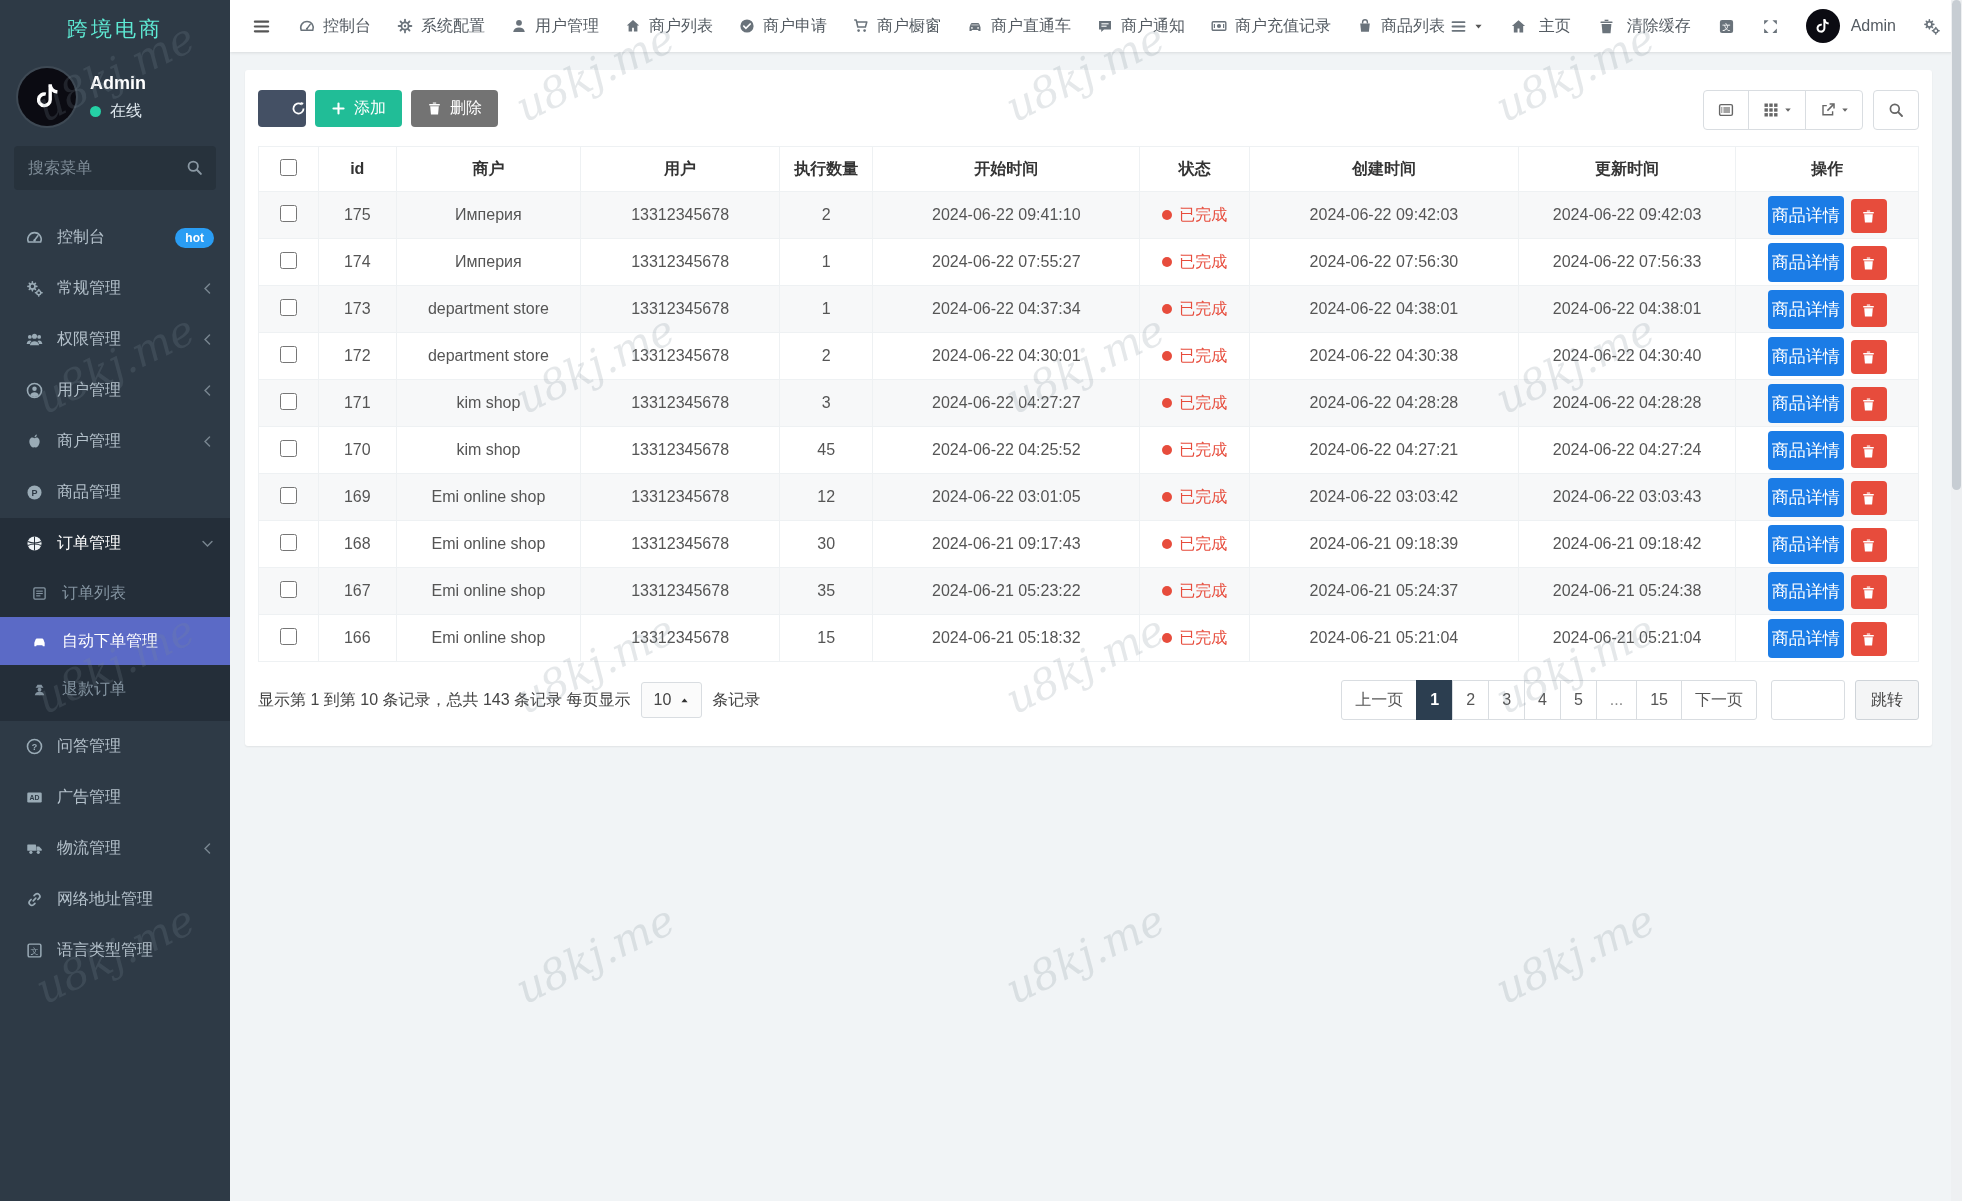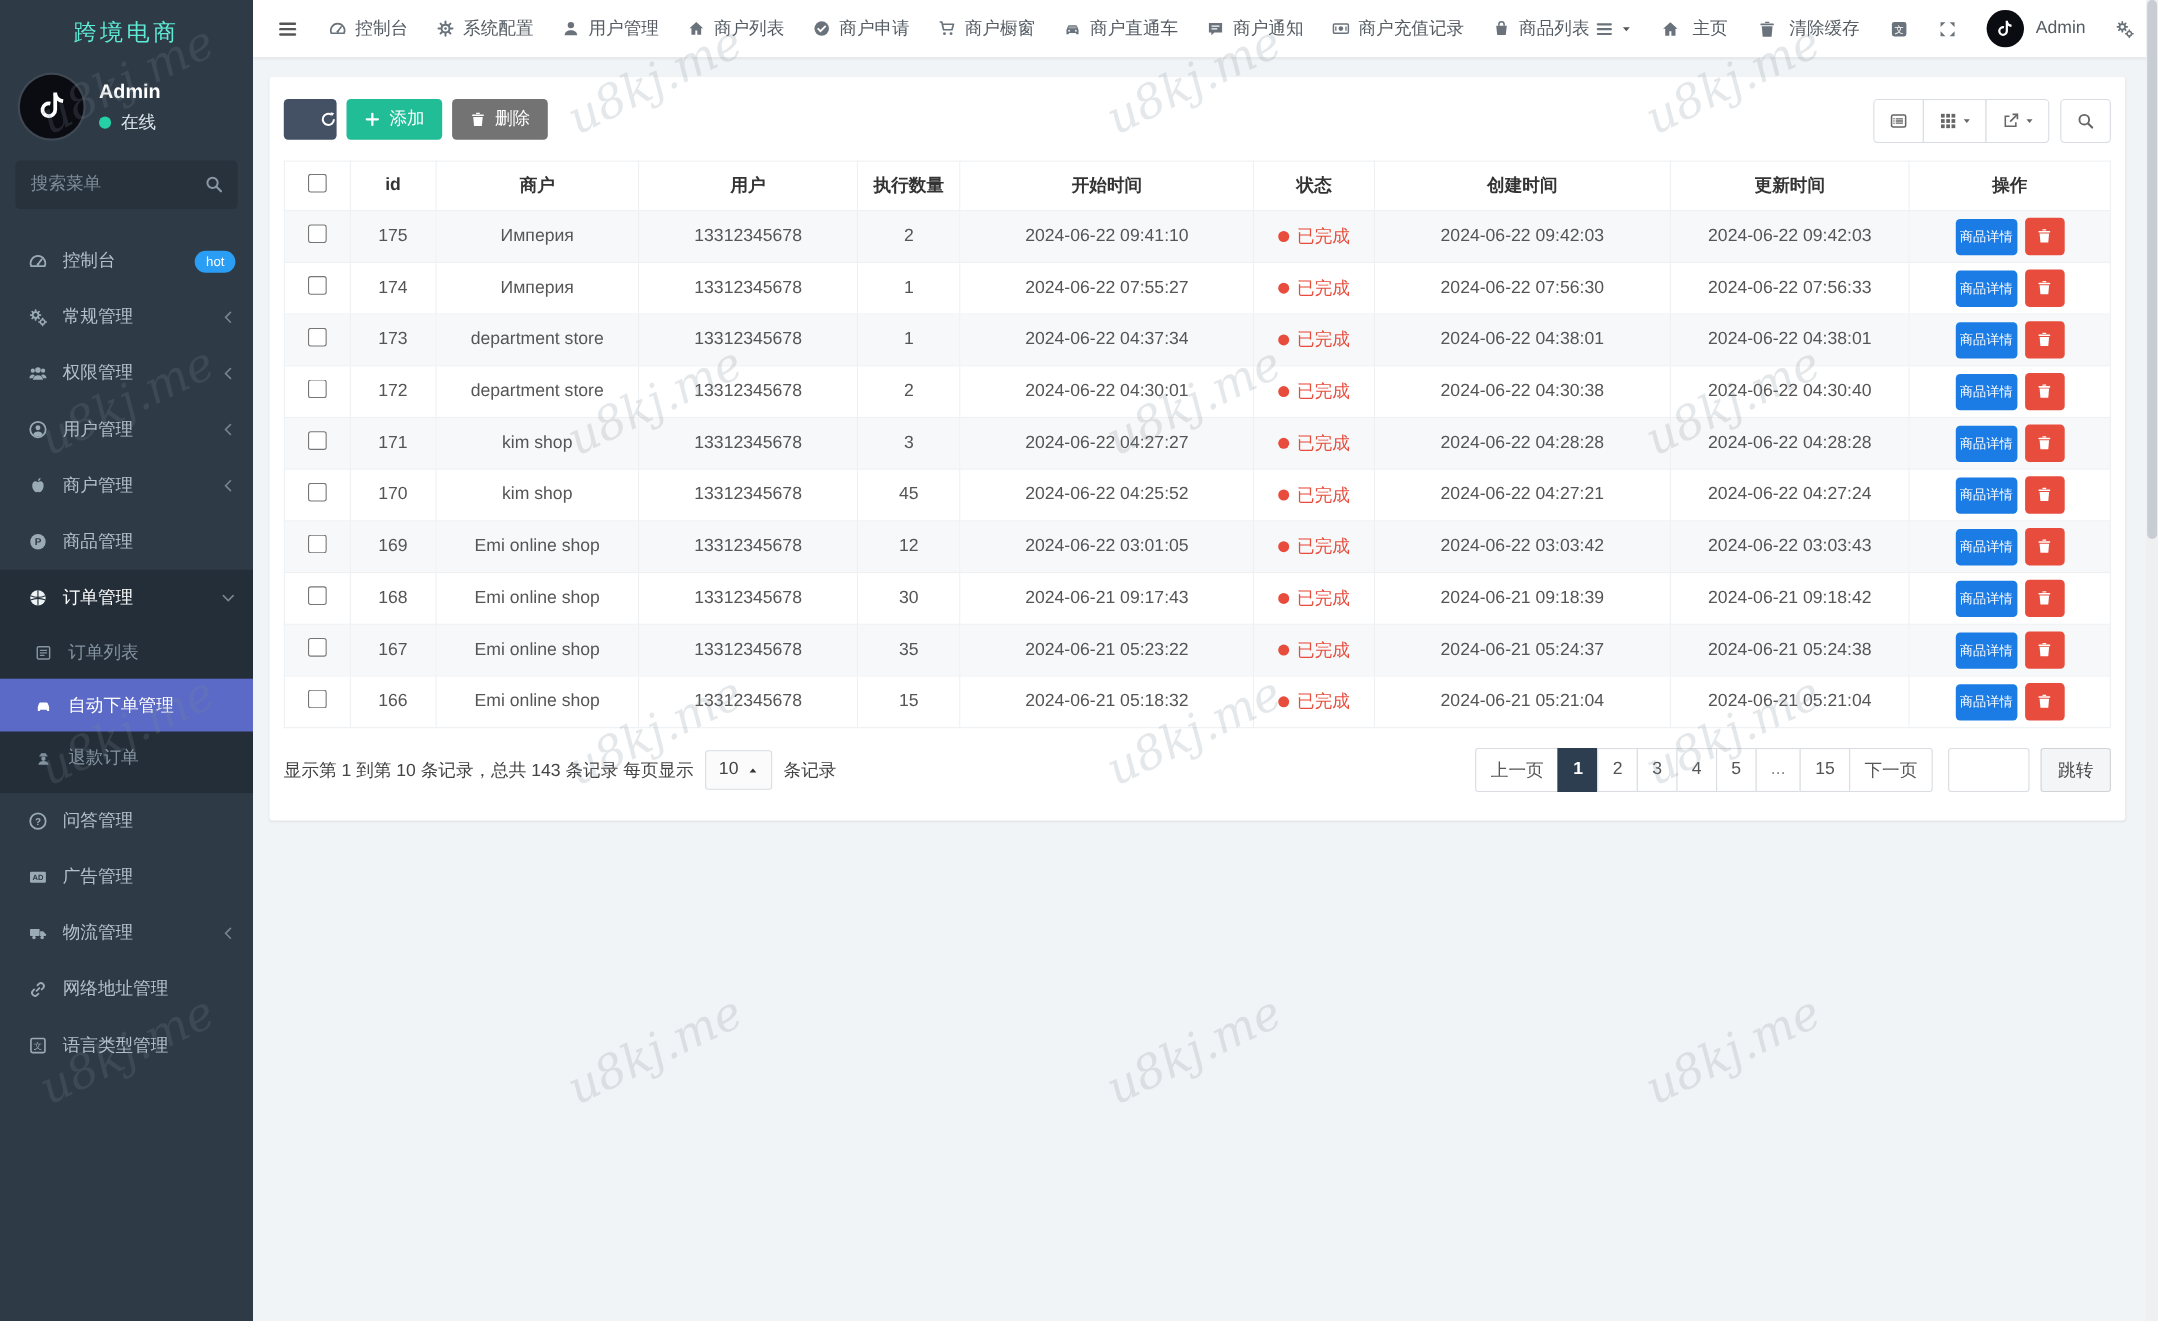--- a/index.html
+++ b/index.html
@@ -17,21 +17,21 @@
   .user-name{color:#fff;font-weight:bold;font-size:18px}
   .user-status{display:flex;align-items:center;gap:9px;color:#dde6ec;font-size:16px;margin-top:7px}
   .online-dot{width:11px;height:11px;border-radius:50%;background:#25d0a5}
   .menu-search{position:relative;margin:2px 14px 10px}
   .menu-search input{width:100%;height:44px;background:#27323c;border:none;border-radius:4px;color:#cfd8de;padding:0 42px 0 14px;font-size:16px;font-family:Liberation Sans, sans-serif}
   .menu-search input::placeholder{color:#7e8c97}
   .menu-search .icon{position:absolute;right:13px;top:13px;color:#8a98a3;font-size:17px}
   .side-nav{padding-top:12px}
   .nav-item{display:flex;align-items:center;height:51px;padding:0 16px 0 22px;color:#b4c1cb;font-size:16px;cursor:pointer}
   .nav-item .nav-icon{width:24px;font-size:17px;color:#9aabb6;margin-right:11px;flex:none}
-  .badge-hot{margin-left:auto;background:#2a9df4;color:#fff;font-size:12px;font-weight:normal;padding:3px 10px;border-radius:10px}
+  .badge-hot{margin-left:auto;background:#2a9df4;color:#fff;font-size:12px;font-weight:bold;padding:3px 10px;border-radius:10px}
   .chev{margin-left:auto;color:#78858f;font-size:13px}
   .nav-group{background:#242e39;padding-bottom:8px}
   .nav-group .group-head{color:#fff}
   .nav-group .group-head .nav-icon{color:#eef3f6}
   .nav-item.sub{height:48px;padding-left:27px;color:#8494a1}
   .nav-item.sub .nav-icon{font-size:15px;color:#8494a1}
   .nav-item.sub.active{background:#5b6ac6;color:#fff}
   .nav-item.sub.active .nav-icon{color:#fff}
 
   
@@ -70,21 +70,21 @@
   .tool-search{margin-left:10px;border-radius:4px}
 
   
   table{width:100%;border-collapse:collapse;table-layout:fixed}
   th,td{border:1px solid #eef1f3;text-align:center;height:47px;padding:0 6px;font-size:16px;color:#555;white-space:nowrap;overflow:hidden}
   th{color:#333;font-weight:bold;height:45px;background:#fff}
   tbody tr:nth-child(odd){background:#f7f8f9}
   input[type=checkbox]{width:17px;height:17px;cursor:pointer}
   .status{color:#e74c3c;display:inline-flex;align-items:center;gap:7px}
   .status .dot{width:10px;height:10px;border-radius:50%;background:#e74c3c}
-  .btn-detail{background:#1b7ce6;color:#fff;border:none;border-radius:4px;padding:8px 4px;font-size:12px;cursor:pointer;font-family:inherit}
+  .btn-detail{background:#1b7ce6;color:#fff;border:none;border-radius:4px;padding:8px 4px;font-size:17px;cursor:pointer;font-family:inherit}
   .btn-trash{background:#e74c3c;border:none;border-radius:4px;width:36px;height:34px;color:#fff;display:inline-flex;align-items:center;justify-content:center;font-size:15px;margin-left:7px;cursor:pointer;vertical-align:middle}
 
   
   .table-footer{display:flex;align-items:center;margin-top:18px;color:#444;font-size:16px}
   .page-size{display:inline-flex;align-items:center;gap:9px;border:1px solid #d9dde1;background:#fbfbfb;border-radius:3px;padding:8px 12px;margin:0 10px;color:#444;cursor:pointer}
   .page-size .caret-ic{font-size:9px;color:#333}
   .pager{margin-left:auto;display:flex;align-items:center}
   .page-btn{min-width:34px;height:40px;padding:0 13px;display:inline-flex;align-items:center;justify-content:center;border:1px solid #d9dde1;background:#fff;color:#555;margin-left:-1px;cursor:pointer;font-size:16px}
   .page-btn:first-child{border-radius:3px 0 0 3px;margin-left:0}
   .page-btn:last-of-type{border-radius:0 3px 3px 0}

